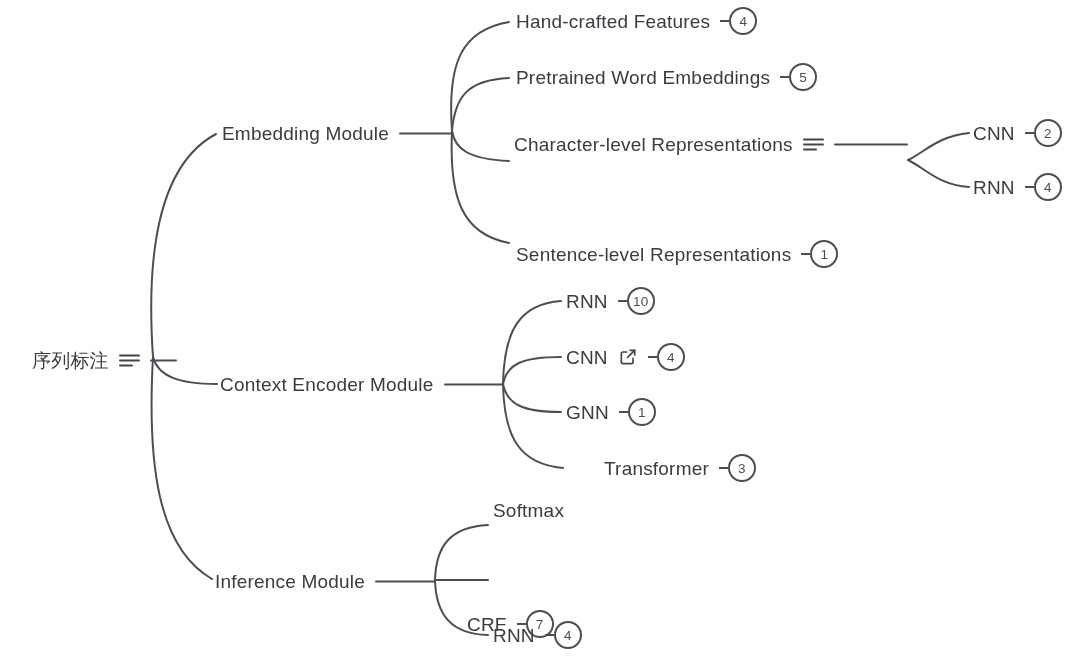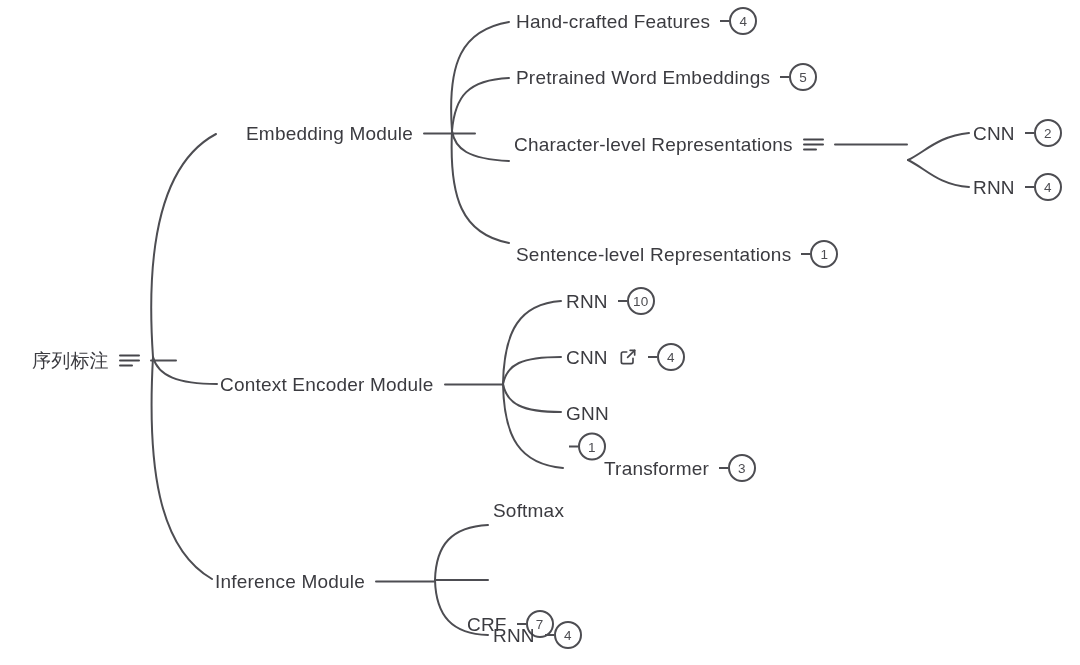--- a/index.html
+++ b/index.html
@@ -36,31 +36,31 @@
     min-width:28px;height:28px;padding:0 3px;
     border:2px solid #4d4d52;border-radius:14px;
     display:flex;align-items:center;justify-content:center;
     font-size:13.5px;color:#4d4d52;background:#fff;
   }
   .icon{display:flex;align-items:center;}
   .icon svg{display:block;stroke:#45454a;stroke-width:2;fill:none;stroke-linecap:round;stroke-linejoin:round;}
 
   
   #n-root      {left:8px;   top:360px; width:145px;margin-left:24px;}
-  #n-embedding {left:222px; top:133px; width:230px;margin-left:24px;}
+  #n-embedding {left:222px; top:133px; width:230px;}
   #n-hand      {left:516px; top:21px;}
   #n-pretrained{left:516px; top:77px;}
   #n-char      {left:514px; top:144px; width:394px;}
   #n-char-cnn  {left:973px; top:133px;}
   #n-char-rnn  {left:973px; top:187px;}
   #n-sentence  {left:516px; top:254px;}
   #n-context   {left:220px; top:384px; width:283px;}
   #n-ctx-rnn   {left:566px; top:301px;}
   #n-ctx-cnn   {left:566px; top:357px;}
-  #n-ctx-gnn   {left:566px; top:432px;flex-direction:column;}
+  #n-ctx-gnn   {left:566px; top:412px;}
   #n-ctx-trans {left:568px; top:468px;margin-left:36px;}
   #n-inference {left:215px; top:581px; width:220px;}
   #n-softmax   {left:493px; top:510px;}
   #n-crf       {left:467px; top:580px;margin-top:44px;}
   #n-inf-rnn   {left:493px; top:635px;}
 </style>
 </head>
 <body>
 
 <div class="canvas">

